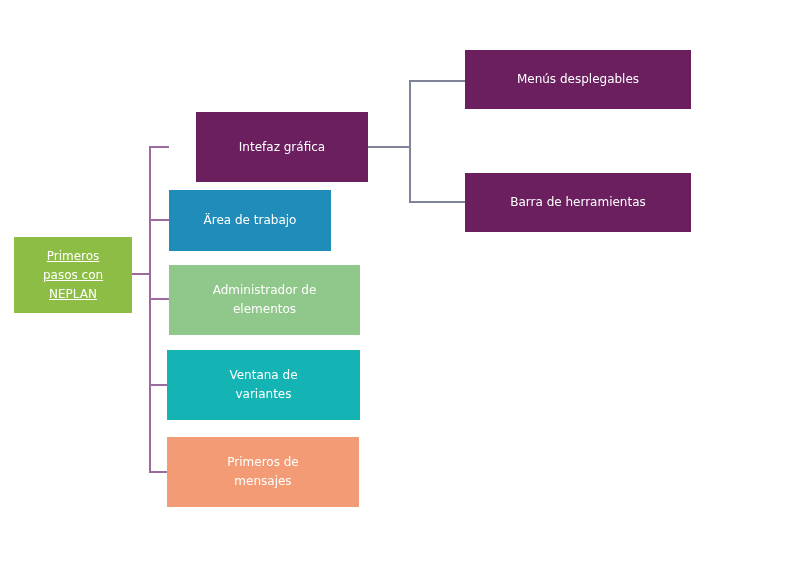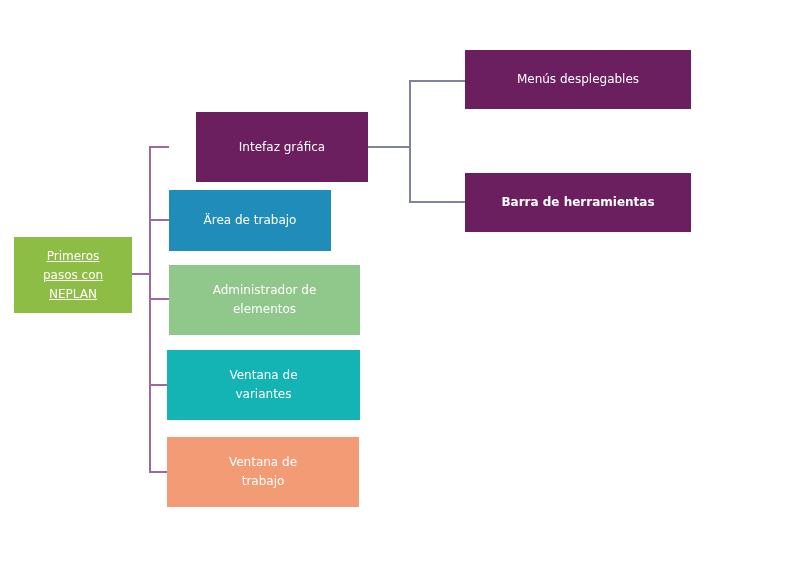--- a/index.html
+++ b/index.html
@@ -36,24 +36,24 @@
 <div class="box" data-name="node-area-de-trabajo" style="left:169px;top:190px;width:162px;height:61px;background:#208cba;">
   <span data-name="node-label">Ärea de trabajo</span>
 </div>
 <div class="box" data-name="node-administrador-de-variantes" style="left:169px;top:265px;width:191px;height:70px;background:#90c78a;">
   <span data-name="node-label" style="display:block;width:130px;">Administrador de elementos</span>
 </div>
 <div class="box" data-name="node-ventana-de-elementos" style="left:167px;top:350px;width:193px;height:70px;background:#14b4b4;">
   <span data-name="node-label" style="display:block;width:100px;">Ventana de variantes</span>
 </div>
 <div class="box" data-name="node-ventana-de-mensajes" style="left:167px;top:437px;width:192px;height:70px;background:#f39b74;">
-  <span data-name="node-label" style="display:block;width:100px;">Ventana de trabajo</span>
+  <span data-name="node-label" style="display:block;width:100px;">Primeros de mensajes</span>
 </div>
 <div class="box" data-name="node-menus-desplegables" style="left:465px;top:50px;width:226px;height:59px;background:#6b1f5f;">
   <span data-name="node-label">Menús desplegables</span>
 </div>
-<div class="box" data-name="node-barra-de-herramientas" style="left:465px;top:173px;width:226px;height:59px;background:#6b1f5f;font-weight:bold;">
+<div class="box" data-name="node-barra-de-herramientas" style="left:465px;top:173px;width:226px;height:59px;background:#6b1f5f;">
   <span data-name="node-label">Barra de herramientas</span>
 </div>
 
 <style>
   [data-name="root-node-label"] { display:block; width:80px; }
 </style>
 
 </body></html>

